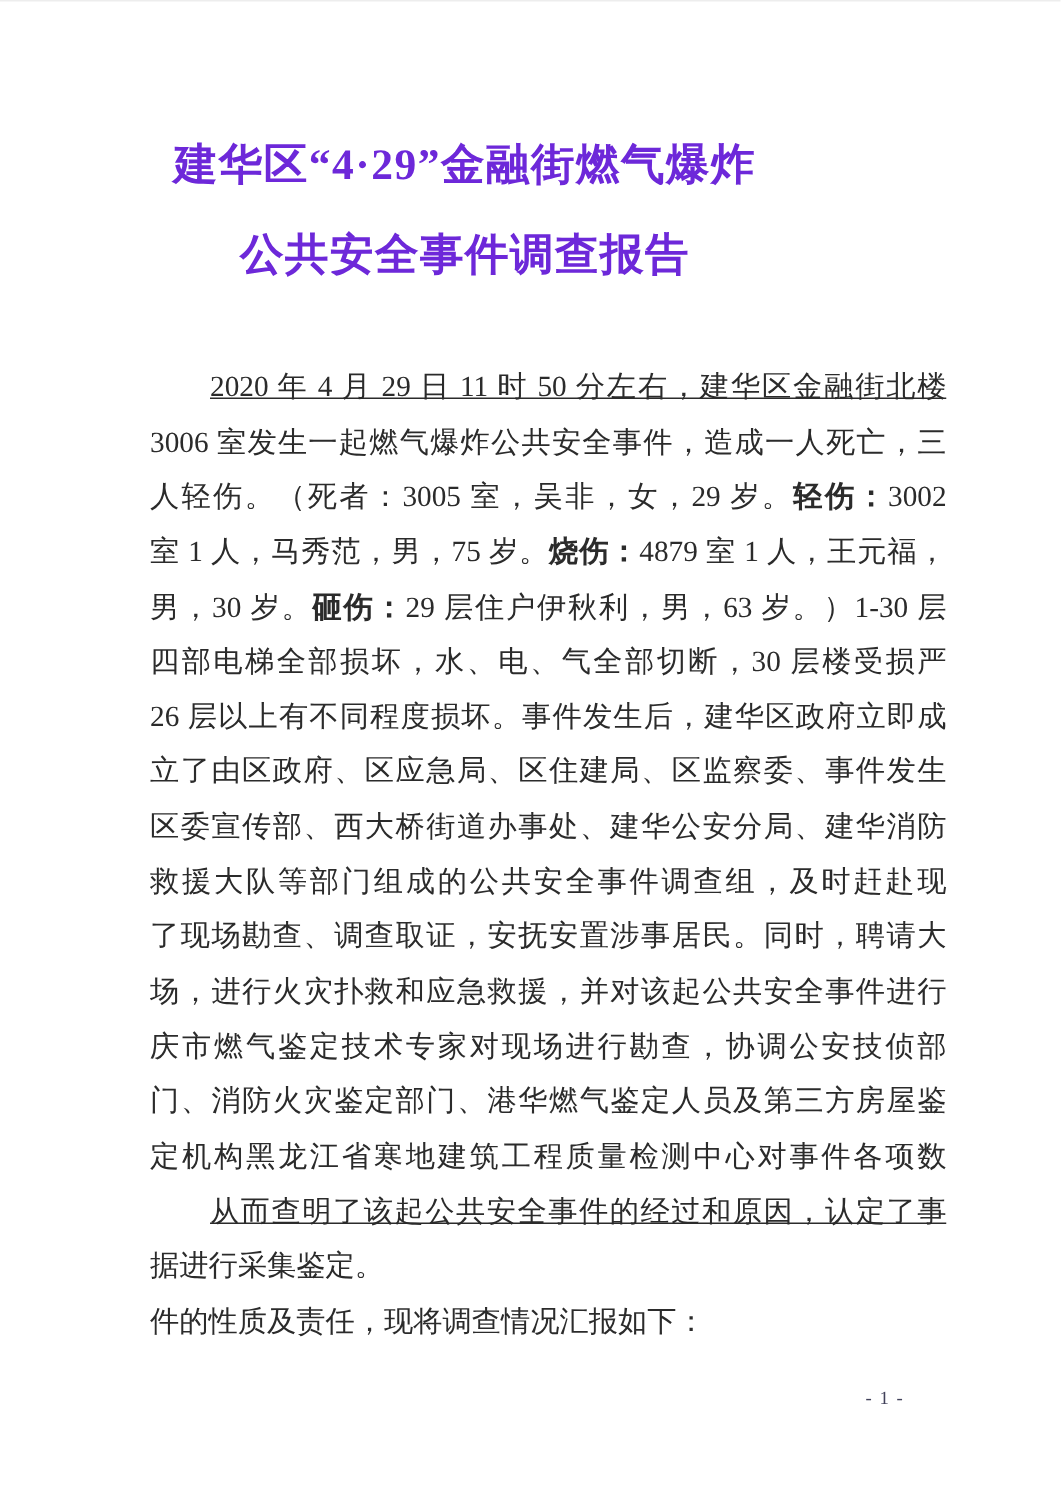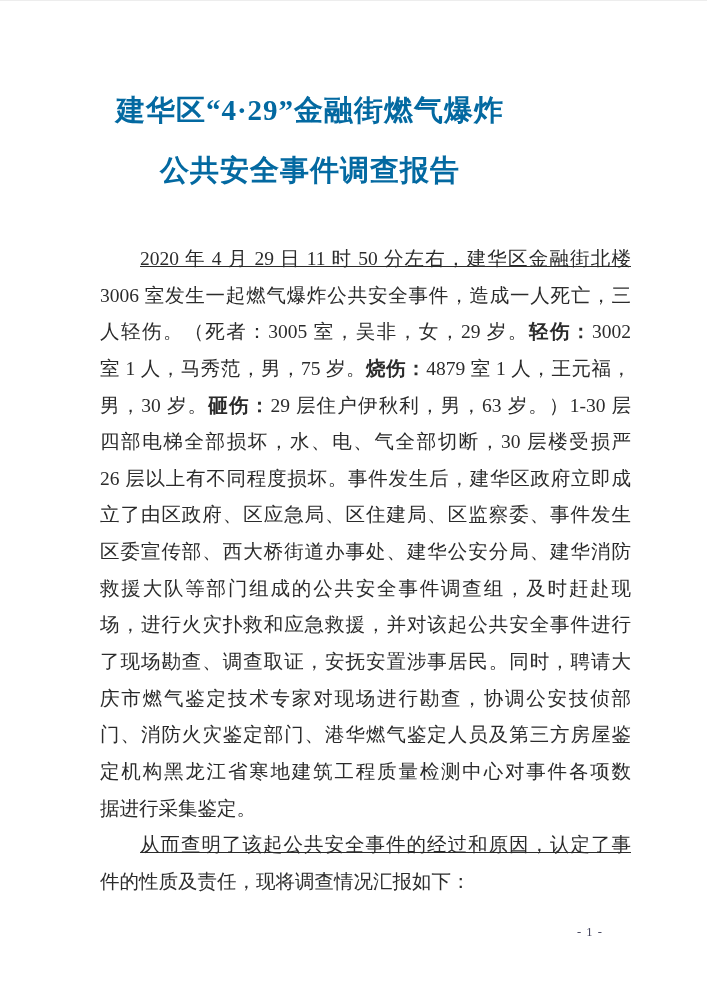--- a/index.html
+++ b/index.html
@@ -21,21 +21,21 @@
     background: #ffffff;
     border-top: 1px solid #ededed;
     box-sizing: border-box;
   }
   .title-block {
     position: absolute;
     top: 79px;
     left: 0;
     width: 620px;
     text-align: center;
-    color: #0369a1;
+    color: #6d28d9;
     font-weight: 700;
     font-size: 29px;
     line-height: 60px;
     letter-spacing: 1px;
   }
   .report-body {
     position: absolute;
     top: 240px;
     left: 100px;
     width: 531px;
@@ -88,25 +88,25 @@
       <div class="line indent"><span>2020 年 4 月 29 日 11 时 50 分左右，建华区金融街北楼</span></div>
       <div class="line"><span>3006 室发生一起燃气爆炸公共安全事件，造成一人死亡，三</span></div>
       <div class="line"><span>人轻伤。（死者：3005 室，吴非，女，29 岁。</span><span class="bold">轻伤：</span><span>3002</span></div>
       <div class="line"><span>室 1 人，马秀范，男，75 岁。</span><span class="bold">烧伤：</span><span>4879 室 1 人，王元福，</span></div>
       <div class="line"><span>男，30 岁。</span><span class="bold">砸伤：</span><span>29 层住户伊秋利，男，63 岁。）1-30 层</span></div>
       <div class="line"><span>四部电梯全部损坏，水、电、气全部切断，30 层楼受损严重，</span></div>
       <div class="line"><span>26 层以上有不同程度损坏。事件发生后，建华区政府立即成</span></div>
       <div class="line"><span>立了由区政府、区应急局、区住建局、区监察委、事件发生后、</span></div>
       <div class="line"><span>区委宣传部、西大桥街道办事处、建华公安分局、建华消防</span></div>
       <div class="line"><span>救援大队等部门组成的公共安全事件调查组，及时赶赴现</span></div>
+      <div class="line"><span>了现场勘查、调查取证，安抚安置涉事居民。同时，聘请大</span></div>
       <div class="line"><span>场，进行火灾扑救和应急救援，并对该起公共安全事件进行</span></div>
-      <div class="line"><span>了现场勘查、调查取证，安抚安置涉事居民。同时，聘请大</span></div>
       <div class="line"><span>庆市燃气鉴定技术专家对现场进行勘查，协调公安技侦部</span></div>
       <div class="line"><span>门、消防火灾鉴定部门、港华燃气鉴定人员及第三方房屋鉴</span></div>
       <div class="line"><span>定机构黑龙江省寒地建筑工程质量检测中心对事件各项数</span></div>
+      <div class="line indent"><span>从而查明了该起公共安全事件的经过和原因，认定了事</span></div>
       <div class="line last"><span>据进行采集鉴定。</span></div>
-      <div class="line indent"><span>从而查明了该起公共安全事件的经过和原因，认定了事</span></div>
       <div class="line last"><span>件的性质及责任，现将调查情况汇报如下：</span></div>
     </div>
 
   <div class="page-number">- 1 -</div>
 
 </div>
 
 </body></html>

